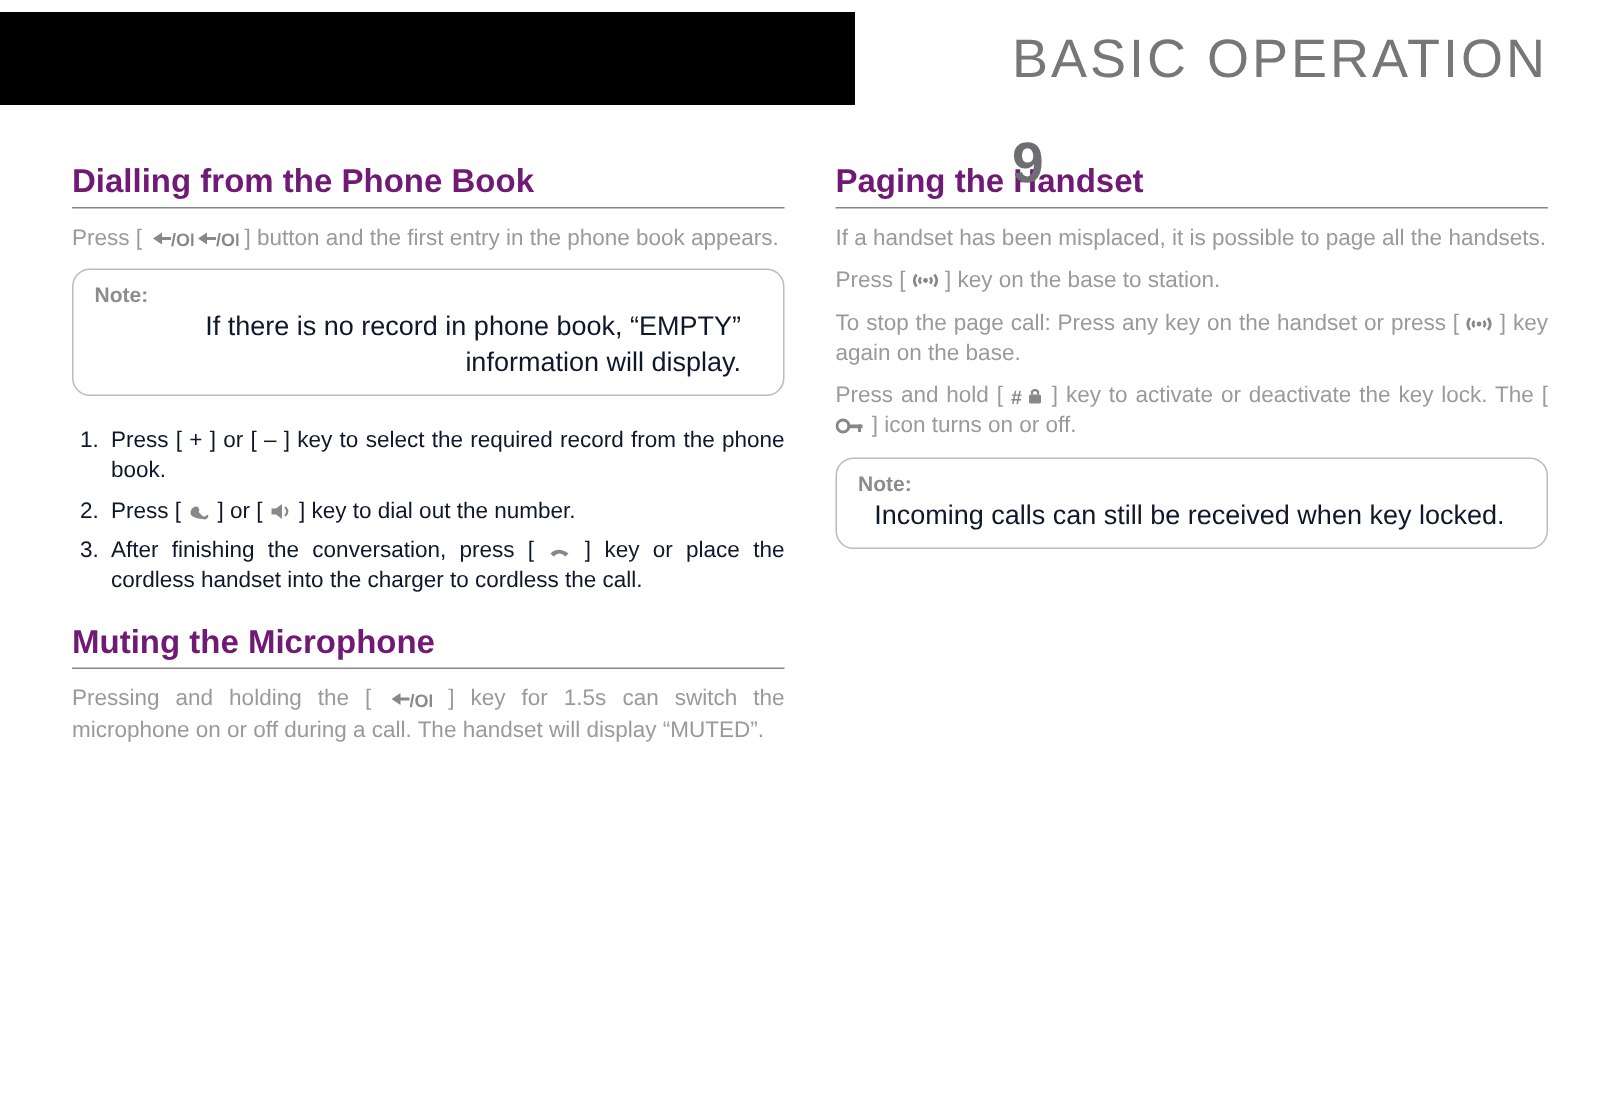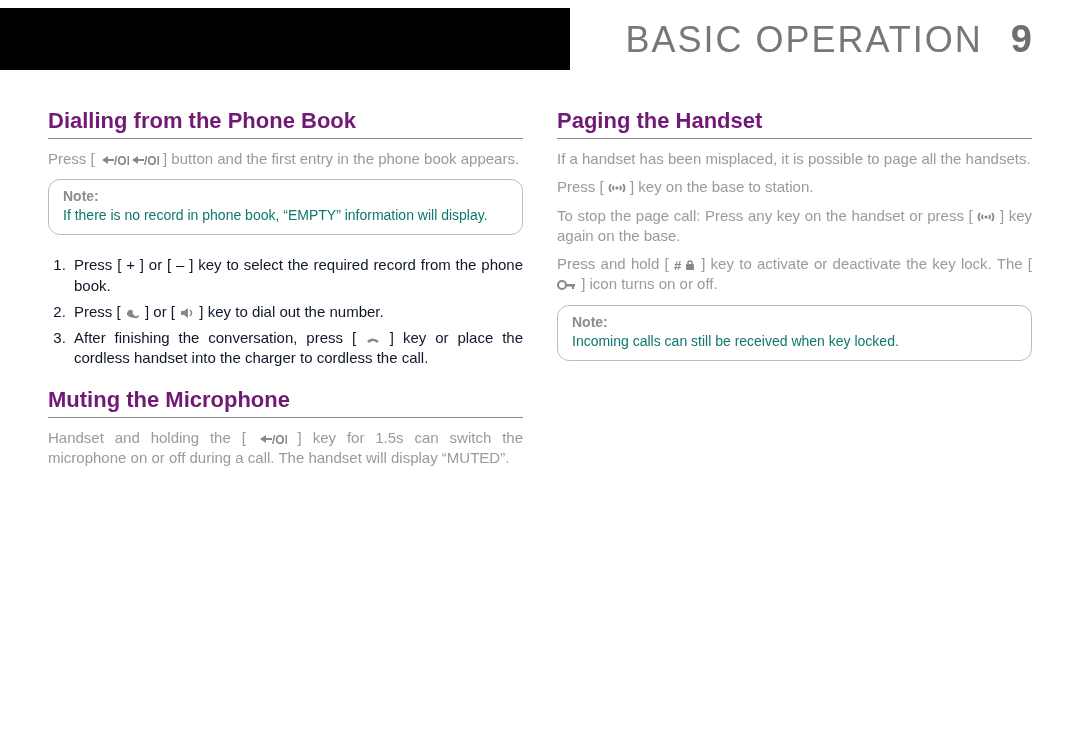--- a/index.html
+++ b/index.html
@@ -1,32 +1,32 @@
 <!DOCTYPE html>
 <html><head>
 <meta charset="utf-8">
 <style>
   * { box-sizing: border-box; margin: 0; padding: 0; }
   html, body { width: 1080px; height: 746px; background: #fff; font-family: Arial, Helvetica, sans-serif; }
   .page { width: 1080px; height: 746px; position: relative; padding: 0; }
   .header-bar { position: relative; height: 70px; margin-top: 8px; }
   .black-box { position: absolute; left: 0; top: 0; width: 570px; height: 62px; background: #000; }
-  .header-title { position: absolute; right: 48px; top: 10px; display: flex; align-items: flex-end; gap: 28px; }
+  .header-title { position: absolute; right: 48px; top: 10px; display: flex; align-items: flex-start; gap: 28px; flex-direction: column; }
   .header-text { font-size: 36px; letter-spacing: 2px; color: #777; font-weight: 400; }
   .page-num { font-size: 38px; font-weight: 700; color: #6d6e71; }
   .content { display: flex; gap: 34px; padding: 30px 48px 0 48px; }
   .col { flex: 1 1 0; }
   h2 { font-size: 22px; font-weight: 700; color: #701a75; border-bottom: 1px solid #888; padding-bottom: 4px; margin-bottom: 10px; margin-top: 18px; }
   h2:first-child { margin-top: 0; }
   p { font-size: 15px; line-height: 1.35; color: #9a9a9a; text-align: justify; margin-bottom: 8px; }
   ol { padding-left: 22px; margin: 8px 0 16px 0; }
   ol li { font-size: 15px; line-height: 1.35; color: #0f172a; text-align: justify; margin-bottom: 6px; padding-left: 4px; }
   .note { border: 1.5px solid #bcbcbc; border-radius: 12px; padding: 8px 28px 10px 14px; margin: 10px 0 20px 0; }
   .note-label { font-size: 14px; font-weight: 700; color: #8c8c8c; margin-bottom: 2px; }
-  .note-text { font-size: 14px; color: #0f766e; line-height: 1.3; }
+  .note-text { font-size: 18px; color: #0f172a; line-height: 1.3; text-align: right; }
   .ico { display: inline-block; vertical-align: -3px; }
   .ico svg { display: block; }
 </style>
 </head>
 <body>
 
 <div class="page">
 
   <div class="header-bar">
     <div class="black-box"></div>
@@ -74,21 +74,21 @@
         <li>
           <span>After finishing the conversation, press [ </span><span class="ico"><svg width="16" height="14">
                 <path d="M2 9 Q7 4 14 9 L12 11 Q10 9 8 9 Q6 9 4 11 Z" fill="#888"></path>
               </svg></span><span> ] key or place the cordless handset into the charger to cordless the call.</span>
         </li>
       </ol>
 
       <h2>Muting the Microphone</h2>
 
       <p>
-        <span>Handset and holding the [ </span><span class="ico"><svg width="30" height="14">
+        <span>Pressing and holding the [ </span><span class="ico"><svg width="30" height="14">
               <g fill="#888">
                 <polygon points="3,7 9,3 9,6 15,6 15,8 9,8 9,11"></polygon>
               </g>
               <text x="15" y="12" font-size="12" font-weight="bold" fill="#888">/OK</text>
             </svg></span><span> ] key for 1.5s can switch the microphone on or off during a call. The handset will display “MUTED”.</span>
       </p>
 
     </div>
 
     <div class="col">

